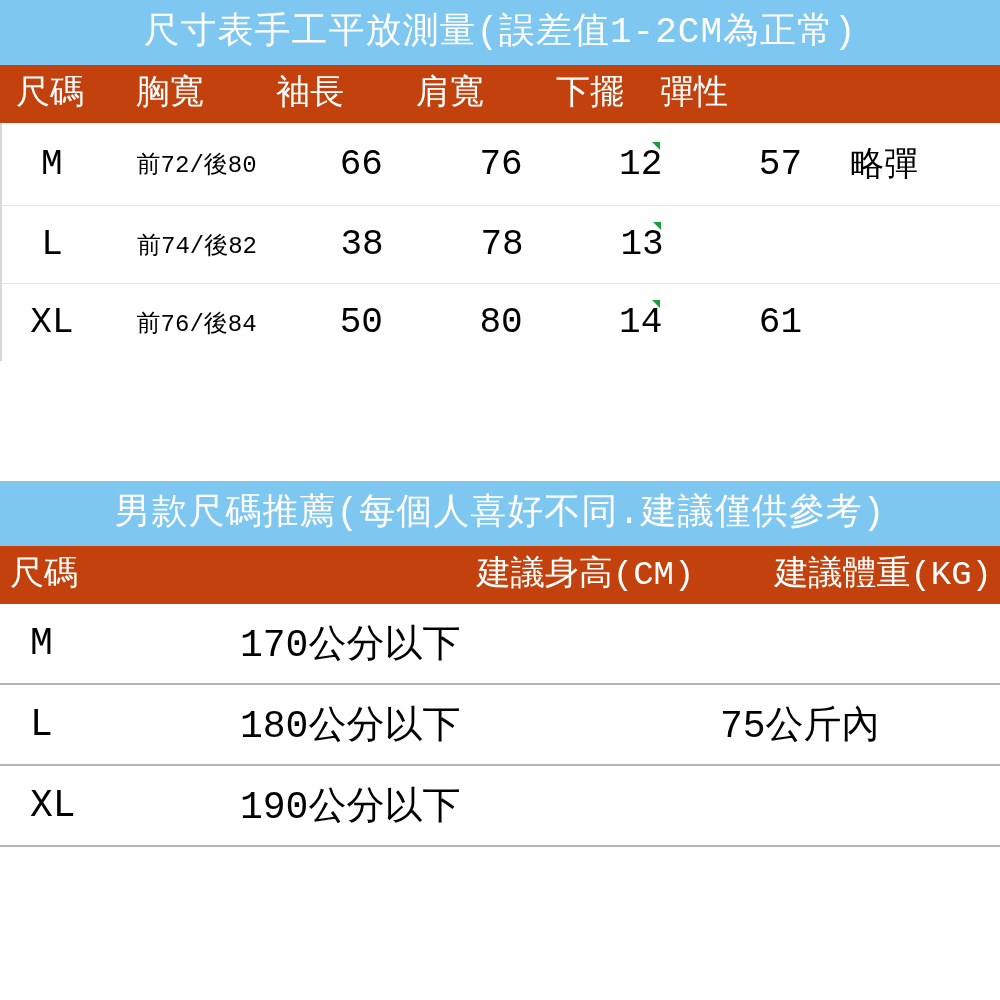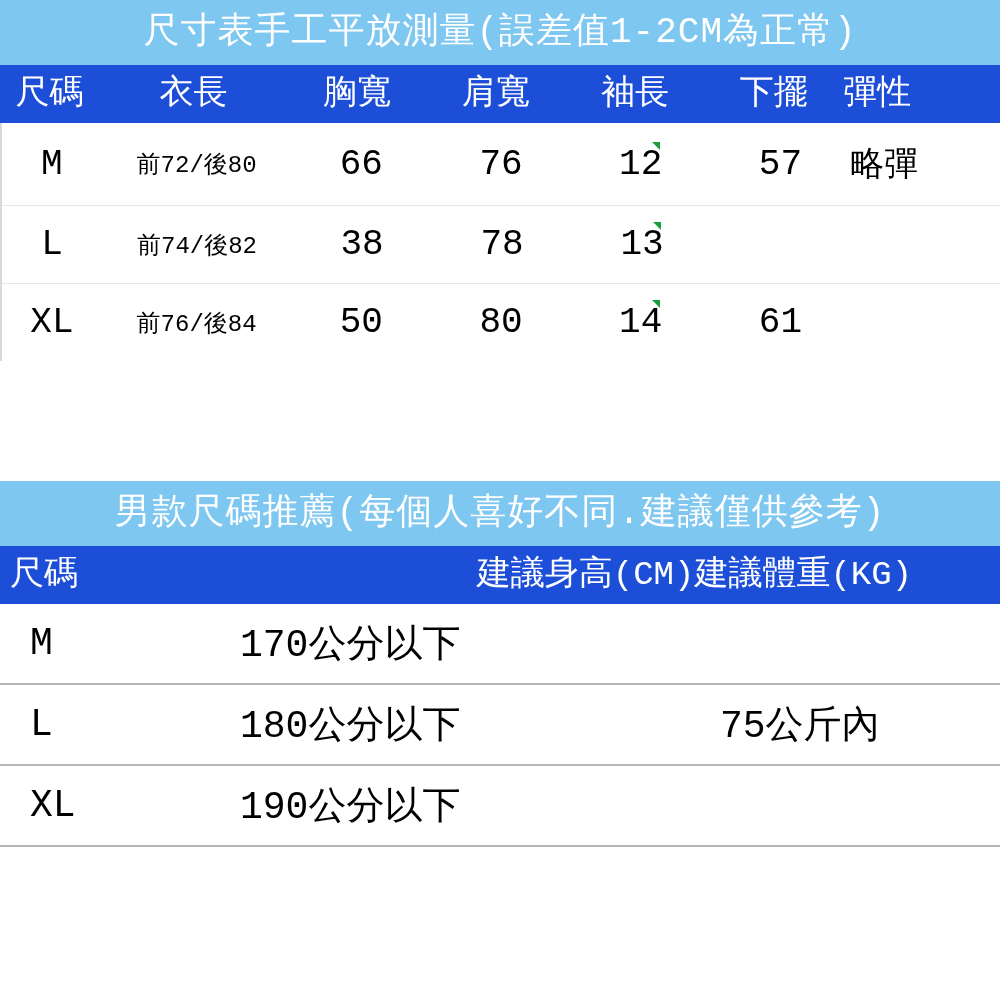--- a/index.html
+++ b/index.html
@@ -12,21 +12,21 @@
   }
   .banner {
     background: #7ec7f0;
     color: #fff;
     text-align: center;
     font-size: 36px;
     padding: 6px 0 10px 0;
     letter-spacing: 1px;
   }
   .header-row {
-    background: #1d4ed8;
+    background: #c2410c;
     color: #fff;
     display: flex;
     font-size: 34px;
     padding: 4px 8px 8px 0;
   }
   .data-row {
     display: flex;
     align-items: center;
     font-size: 36px;
     padding: 18px 0;
@@ -47,32 +47,31 @@
     border-left: 8px solid transparent;
     border-top: 8px solid #1a9e3c;
   }
   .gap { height: 120px; }
   .t2 .data-row { border-bottom: 2px solid #b5b5b5; font-size: 38px; padding: 14px 0; }
   .c2-size { width: 220px; padding-left: 30px; }
   .c2-h    { width: 480px; padding-left: 20px; }
   .c2-w    { width: 300px; padding-left: 20px; }
   .hd2 .c2-size { padding-left: 10px; }
   .hd2 .c2-h    { text-align: right; padding-left: 0; }
-  .hd2 .c2-w    { text-align: left; padding-left: 0; }
+  .hd2 .c2-w    { text-align: right; padding-left: 0; }
 </style>
 </head>
 <body>
 
 <div class="banner">尺寸表手工平放測量(誤差值1-2CM為正常)</div>
 <div class="header-row">
   <div class="c-size">尺碼</div>
-  <div class="c-len hd">衣長</div>
   <div class="c-val">胸寬</div>
+  <div class="c-val">袖長</div>
   <div class="c-val">肩寬</div>
-  <div class="c-val">袖長</div>
   <div class="c-val">下擺</div>
   <div class="c-elas">彈性</div>
 </div>
 <div class="t1">
   <div class="data-row">
     <div class="c-size">M</div>
     <div class="c-len">前72/後80</div>
     <div class="c-val">66</div>
     <div class="c-val">76</div>
     <div class="c-val" style="position:relative"><span class="mark" style="left:58%"></span><span>12</span></div>

